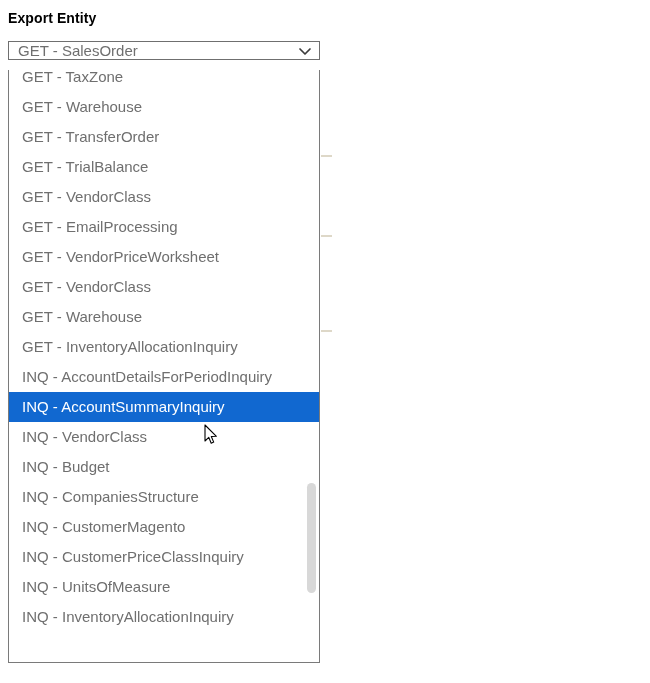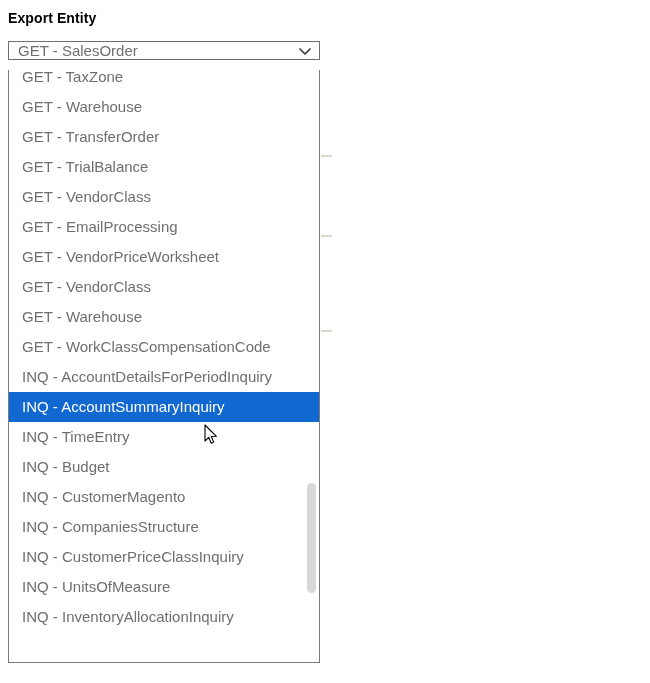--- a/index.html
+++ b/index.html
@@ -149,27 +149,27 @@
   <div id="dropdown-inner">
     <div class="opt">GET - TaxZone</div>
     <div class="opt">GET - Warehouse</div>
     <div class="opt">GET - TransferOrder</div>
     <div class="opt">GET - TrialBalance</div>
     <div class="opt">GET - VendorClass</div>
     <div class="opt">GET - EmailProcessing</div>
     <div class="opt">GET - VendorPriceWorksheet</div>
     <div class="opt">GET - VendorClass</div>
     <div class="opt">GET - Warehouse</div>
-    <div class="opt">GET - WorkClassCompensationCode</div>
+    <div class="opt">GET - InventoryAllocationInquiry</div>
     <div class="opt">INQ - AccountDetailsForPeriodInquiry</div>
     <div class="opt selected">INQ - AccountSummaryInquiry</div>
-    <div class="opt">INQ - TimeEntry</div>
+    <div class="opt">INQ - VendorClass</div>
     <div class="opt">INQ - Budget</div>
+    <div class="opt">INQ - CompaniesStructure</div>
     <div class="opt">INQ - CustomerMagento</div>
-    <div class="opt">INQ - CompaniesStructure</div>
     <div class="opt">INQ - CustomerPriceClassInquiry</div>
     <div class="opt">INQ - UnitsOfMeasure</div>
     <div class="opt">INQ - InventoryAllocationInquiry</div>
   </div>
 
   <div id="list-scrollbar">
     <div id="list-thumb"></div>
   </div>
 </div>
 

